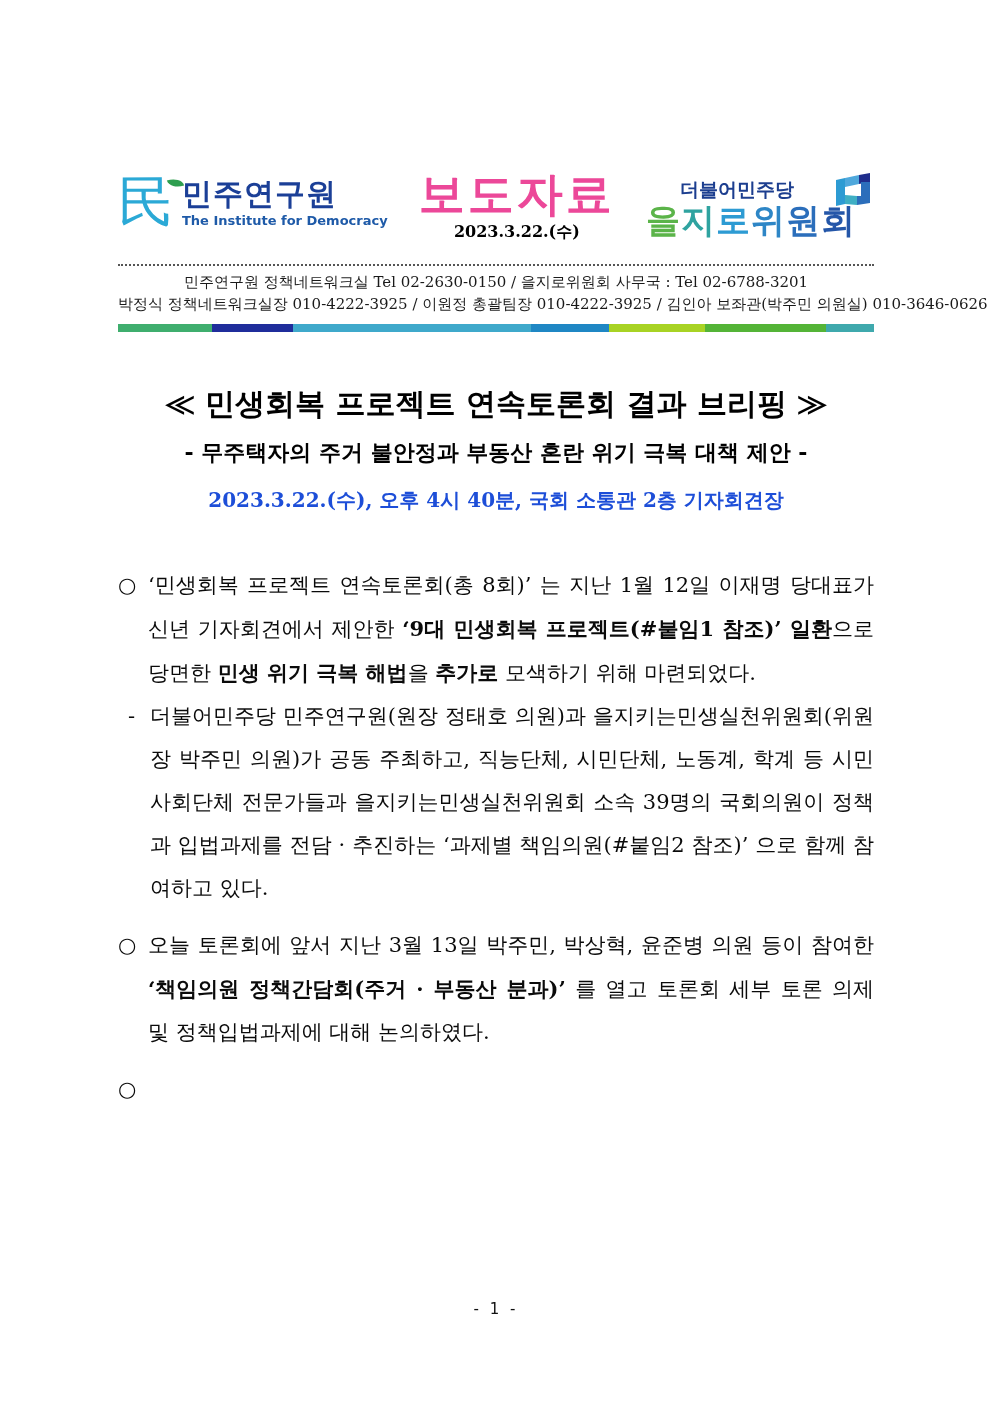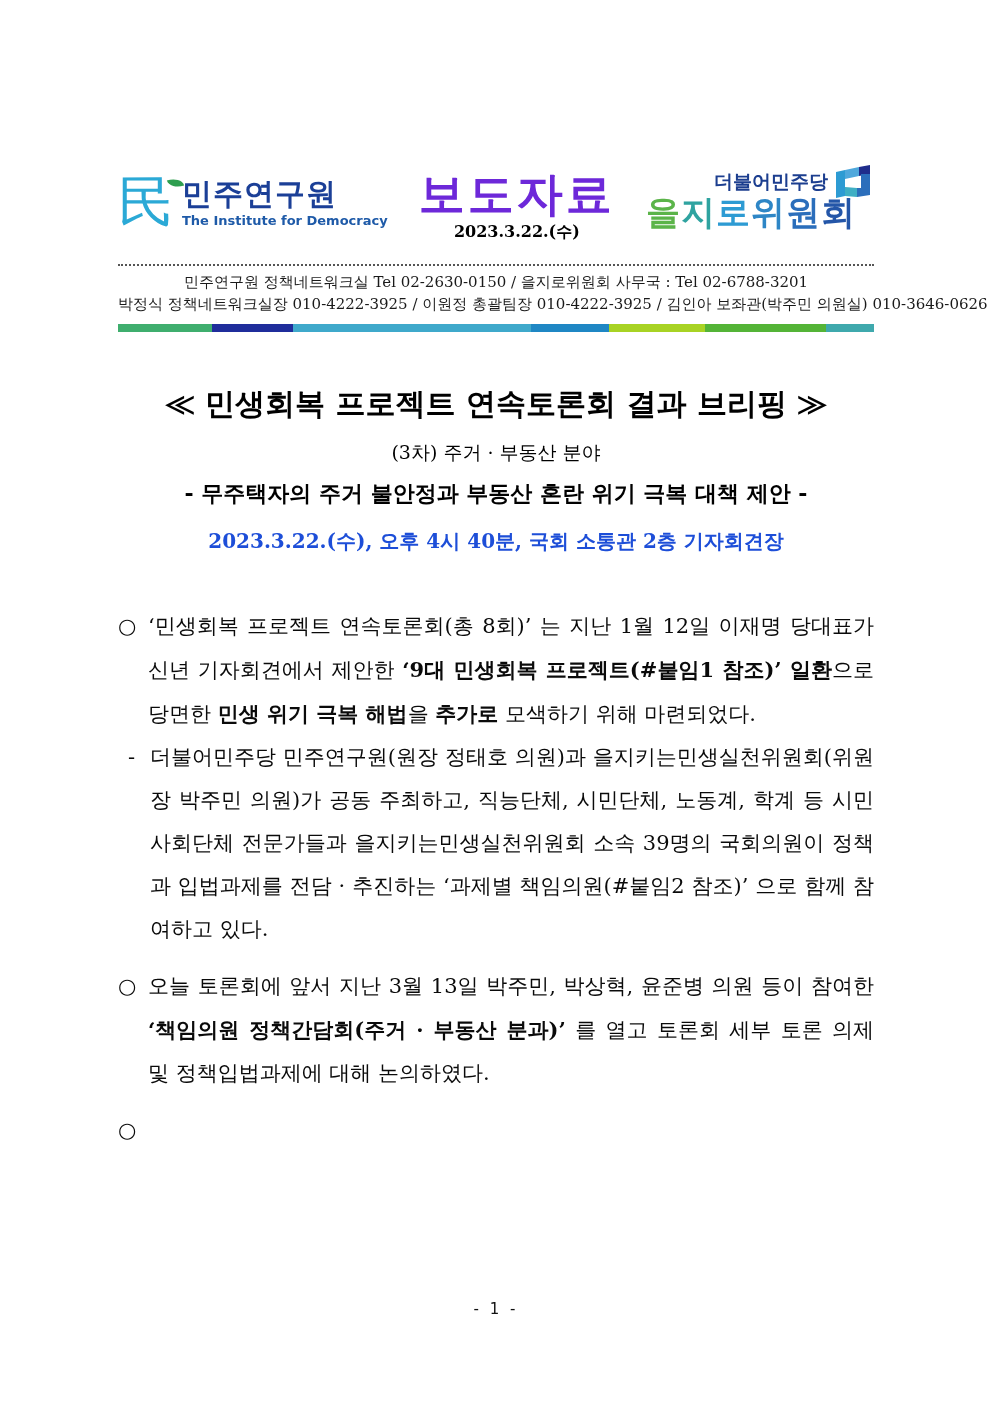--- a/index.html
+++ b/index.html
@@ -31,25 +31,25 @@
     font-size:30px; line-height:1.1; color:#1B3F97; letter-spacing:1px;
   }
   .logo-en {
     font-family:"DejaVu Sans", sans-serif; font-weight:700;
     font-size:13px; color:#1E5AA8; margin-top:3px;
   }
 
   .masthead-center { text-align:center; margin-top:0; }
   .doc-type {
     font-family:"DejaVu Sans", sans-serif; font-weight:900;
-    font-size:46px; line-height:1.05; color:#6d28d9; letter-spacing:3px;
+    font-size:46px; line-height:1.05; color:#ec4899; letter-spacing:3px;
   }
   .doc-date { font-size:16px; font-weight:700; margin-top:4px; color:#000; }
 
-  .logo-right { position:relative; text-align:right; margin-top:0; padding-right:2px; }
+  .logo-right { position:relative; text-align:center; margin-top:8px; padding-right:2px; }
   .logo-right-top {
     font-family:"DejaVu Sans", sans-serif; font-weight:900;
     font-size:19px; color:#1C3E8F; padding-right:44px; line-height:1.2;
   }
   .party-flag { position:absolute; right:0; top:-8px; }
   .logo-right-bottom {
     font-family:"DejaVu Sans", sans-serif; font-weight:900;
     font-size:34px; line-height:1.15; letter-spacing:1px; padding-right:16px;
   }
 
@@ -129,21 +129,20 @@
       <span style="background: rgb(31, 45, 155); flex-grow: 10.6;"></span>
       <span style="background: rgb(63, 169, 203); flex-grow: 31;"></span>
       <span style="background: rgb(31, 135, 196); flex-grow: 10.2;"></span>
       <span style="background: rgb(168, 211, 36); flex-grow: 12.5;"></span>
       <span style="background: rgb(84, 180, 55); flex-grow: 15.8;"></span>
       <span style="background: rgb(63, 169, 173); flex-grow: 6.3;"></span>
     </div>
 
   <section class="headline">
     <h1>≪ 민생회복 프로젝트 연속토론회 결과 브리핑 ≫</h1>
-    <div class="subtitle">(3차) 주거 · 부동산 분야</div>
     <div class="slogan">- 무주택자의 주거 불안정과 부동산 혼란 위기 극복 대책 제안 -</div>
     <div class="event-info" id="event-info" style="color: #1d4ed8;">2023.3.22.(수), 오후 4시 40분, 국회 소통관 2층 기자회견장</div>
   </section>
 
   <section class="body-text" id="paragraphs">
       <div class="para first"><span class="bullet">○</span><span class="ptext"><span>‘민생회복 프로젝트 연속토론회(총 8회)’ 는 지난 1월 12일 이재명 당대표가 신년 기자회견에서 제안한 </span><b>‘9대 민생회복 프로젝트(#붙임1 참조)’ 일환</b><span>으로 당면한 </span><b>민생 위기 극복 해법</b><span>을 </span><b>추가로</b><span> 모색하기 위해 마련되었다.</span></span></div>
       <div class="para sub"><span class="bullet">-</span><span class="ptext"><span>더불어민주당 민주연구원(원장 정태호 의원)과 을지키는민생실천위원회(위원장 박주민 의원)가 공동 주최하고, 직능단체, 시민단체, 노동계, 학계 등 시민사회단체 전문가들과 을지키는민생실천위원회 소속 39명의 국회의원이 정책과 입법과제를 전담 · 추진하는 ‘과제별 책임의원(#붙임2 참조)’ 으로 함께 참여하고 있다.</span></span></div>
       <div class="para"><span class="bullet">○</span><span class="ptext"><span>오늘 토론회에 앞서 지난 3월 13일 박주민, 박상혁, 윤준병 의원 등이 참여한 </span><b>‘책임의원 정책간담회(주거 · 부동산 분과)’</b><span> 를 열고 토론회 세부 토론 의제 및 정책입법과제에 대해 논의하였다.</span></span></div>
       <div class="para"><span class="bullet">○</span></div>
     </section>

